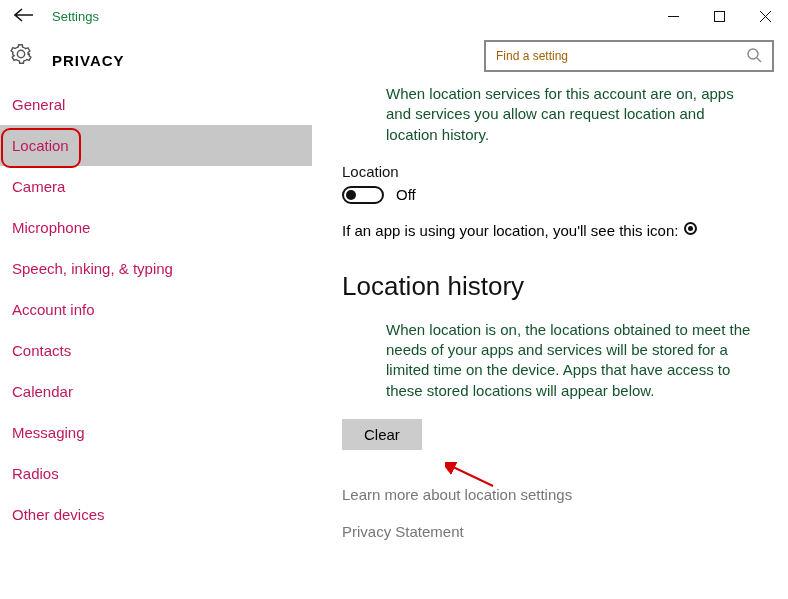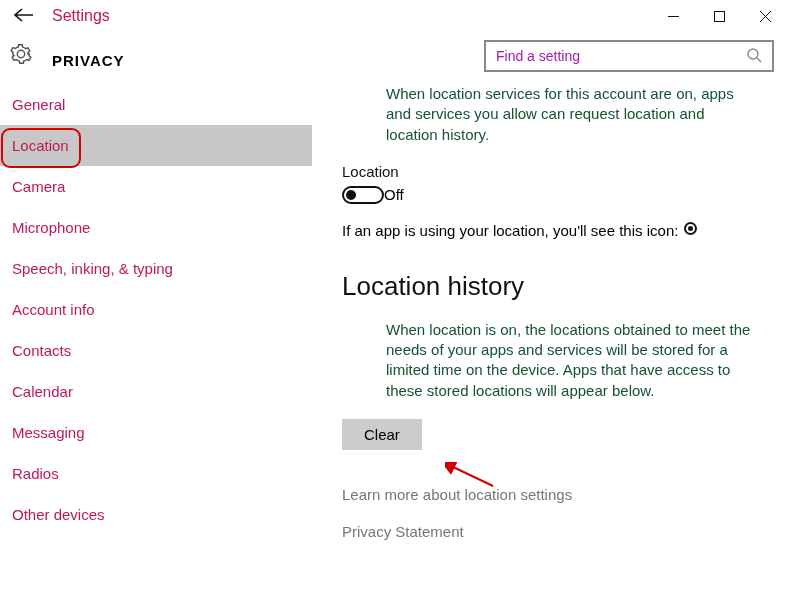--- a/index.html
+++ b/index.html
@@ -1,43 +1,43 @@
 <!DOCTYPE html>
 <html><head>
   <meta charset="utf-8">
   <style>
     * { margin: 0; padding: 0; box-sizing: border-box; font-family: "Segoe UI", Arial, sans-serif; }
     body { width: 788px; height: 599px; background: #fff; overflow: hidden; position: relative; }
 
     .titlebar { height: 32px; display: flex; align-items: center; justify-content: space-between; }
     .titlebar-left { display: flex; align-items: center; gap: 18px; padding-left: 14px; }
     .back-arrow { font-size: 18px; color: #111; cursor: pointer; }
-    .title-text { font-size: 16px; color: #be185d; }
+    .title-text { font-size: 13px; color: #15803d; }
     .titlebar-right { display: flex; }
     .win-btn { width: 46px; height: 30px; display: flex; align-items: center; justify-content: center; font-size: 13px; color: #111; cursor: pointer; }
 
     .header-row { display: flex; align-items: center; justify-content: space-between; padding: 8px 14px 6px 10px; }
     .header-left { display: flex; align-items: flex-end; gap: 20px; }
     .gear { color: #555; }
     .privacy-title { font-size: 15px; font-weight: 600; letter-spacing: 1px; }
     .search-box { width: 290px; height: 32px; border: 2px solid #888; display: flex; align-items: center; justify-content: space-between; padding: 0 10px; }
-    .search-placeholder { color: #a21caf; font-size: 14px; }
+    .search-placeholder { color: #a16207; font-size: 12px; }
     .search-icon { color: #777; font-size: 14px; }
 
     .body-area { display: flex; height: calc(100% - 76px); }
 
     .sidebar { width: 312px; background: #fff; padding-top: 6px; }
     .nav-item { padding: 12px 12px; font-size: 15px; color: #be185d; cursor: pointer; }
     .nav-item.selected { background: #c7c7c7; }
     .highlight-box { position: absolute; left: 1px; top: 128px; width: 80px; height: 40px; border: 2px solid #d40000; border-radius: 9px; pointer-events: none; }
 
     .content { flex: 1; padding: 6px 28px 10px 30px; overflow: hidden; }
     .para { font-size: 15px; color: #14532d; line-height: 1.35; margin-bottom: 18px; margin-left: 44px; }
     .label { font-size: 15px; color: #111; margin-bottom: 6px; }
-    .toggle-row { display: flex; align-items: center; margin-bottom: 18px; }
+    .toggle-row { display: flex; align-items: center; gap: 12px; margin-bottom: 18px; }
     .toggle { width: 42px; height: 18px; border: 2px solid #111; border-radius: 10px; position: relative; cursor: pointer; }
     .toggle-knob { width: 10px; height: 10px; background: #111; border-radius: 50%; position: absolute; left: 2px; top: 2px; }
     .toggle-state { font-size: 15px; }
     .icon-line { font-size: 15px; margin-bottom: 32px; display: flex; align-items: flex-start; gap: 6px; }
     .loc-dot { width: 13px; height: 13px; border: 2px solid #111; border-radius: 50%; display: inline-flex; align-items: center; justify-content: center; }
     .loc-dot-inner { width: 5px; height: 5px; background: #111; border-radius: 50%; }
 
     .section-heading { font-size: 26px; font-weight: 300; color: #111; margin-bottom: 18px; }
     .clear-btn { display: inline-block; background: #ccc; padding: 7px 22px; font-size: 15px; cursor: pointer; margin-bottom: 36px; }
 

